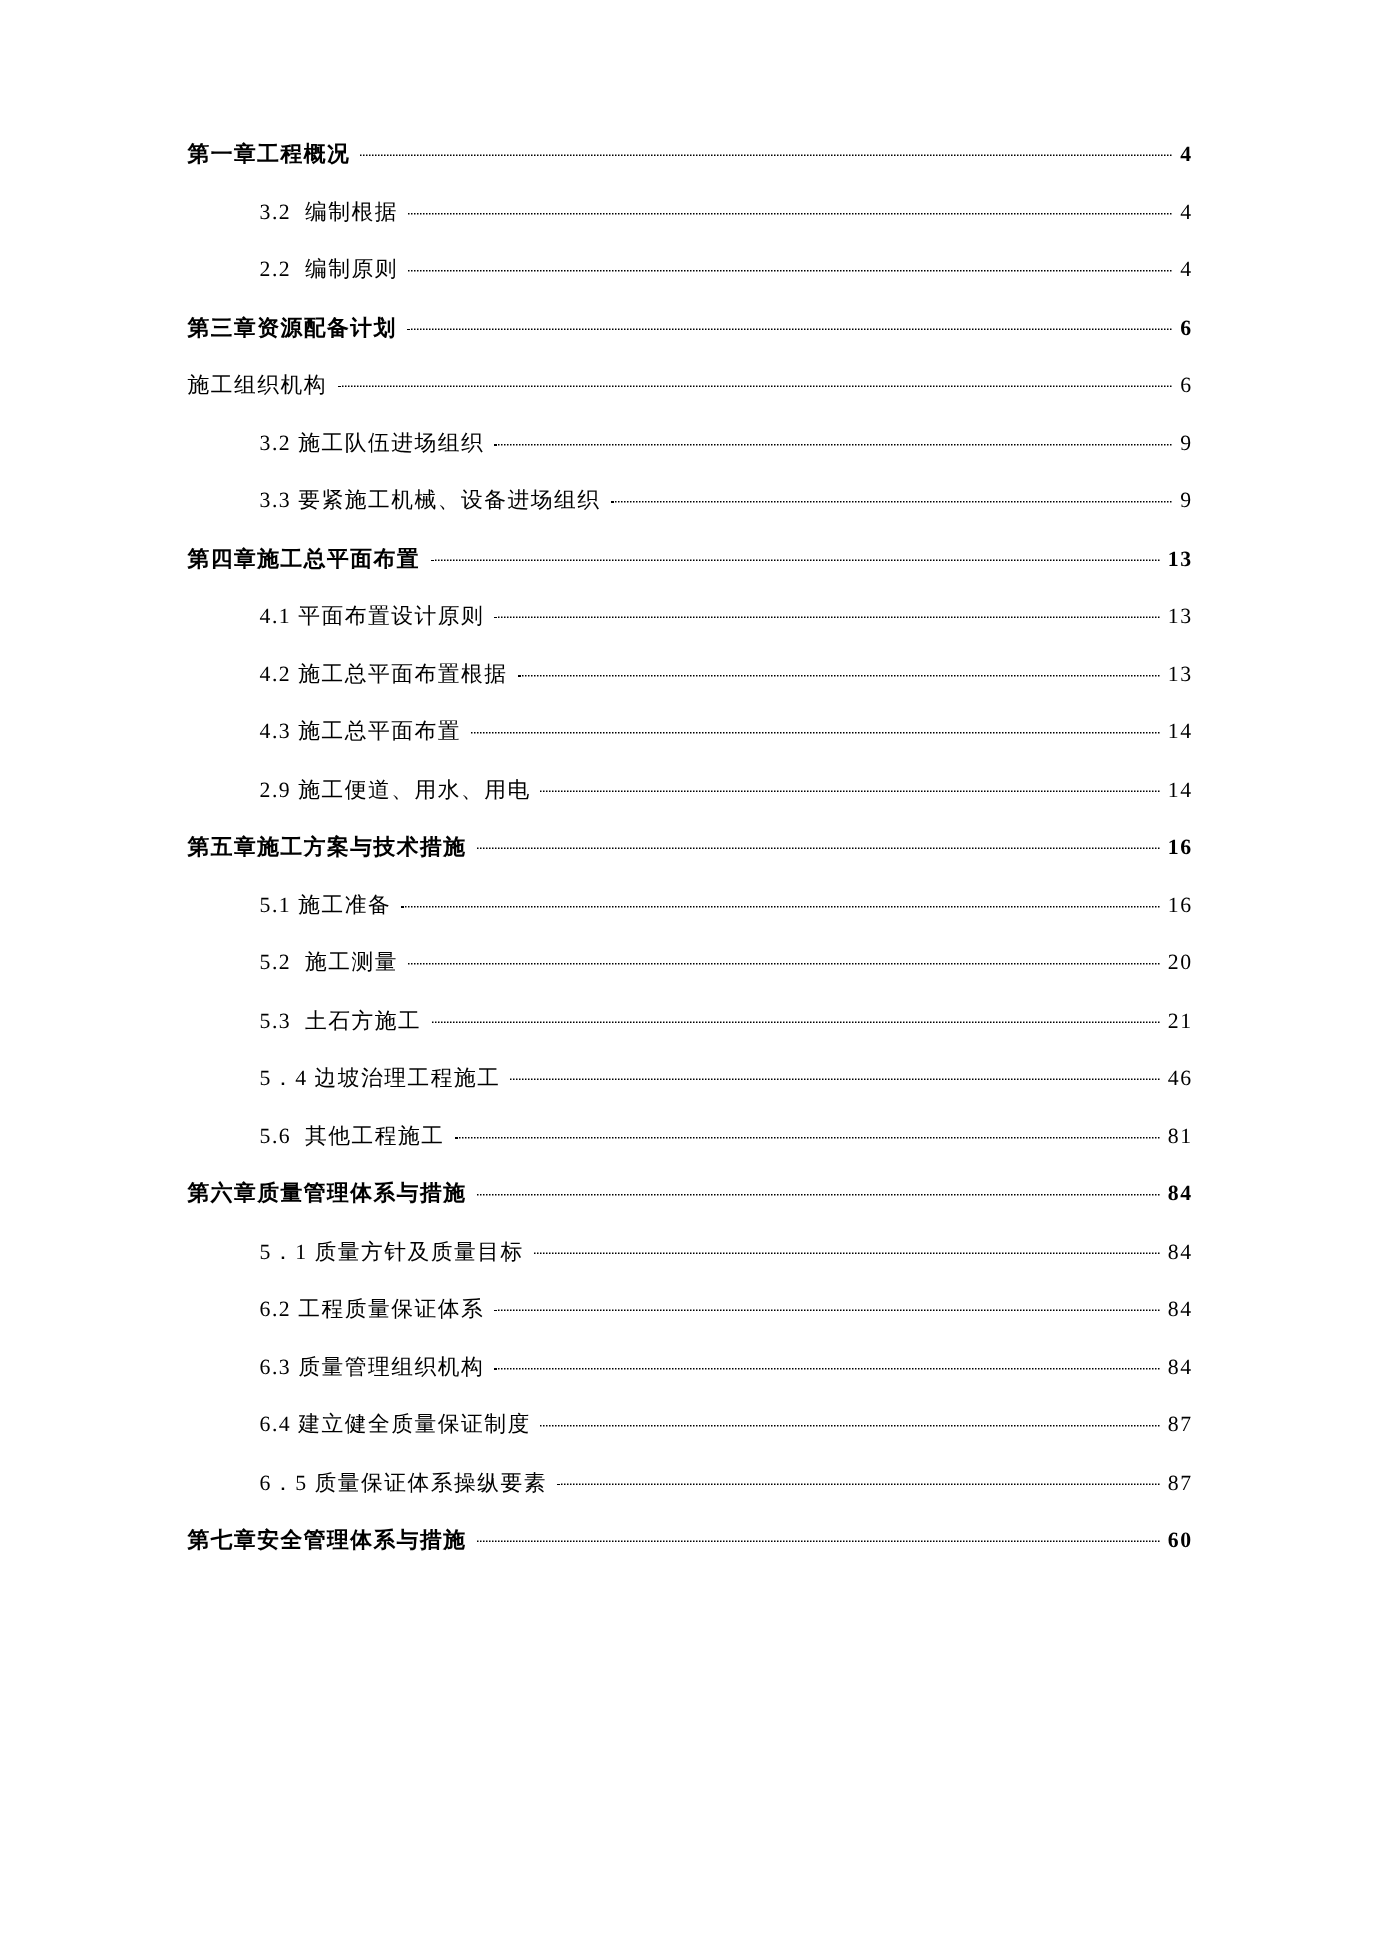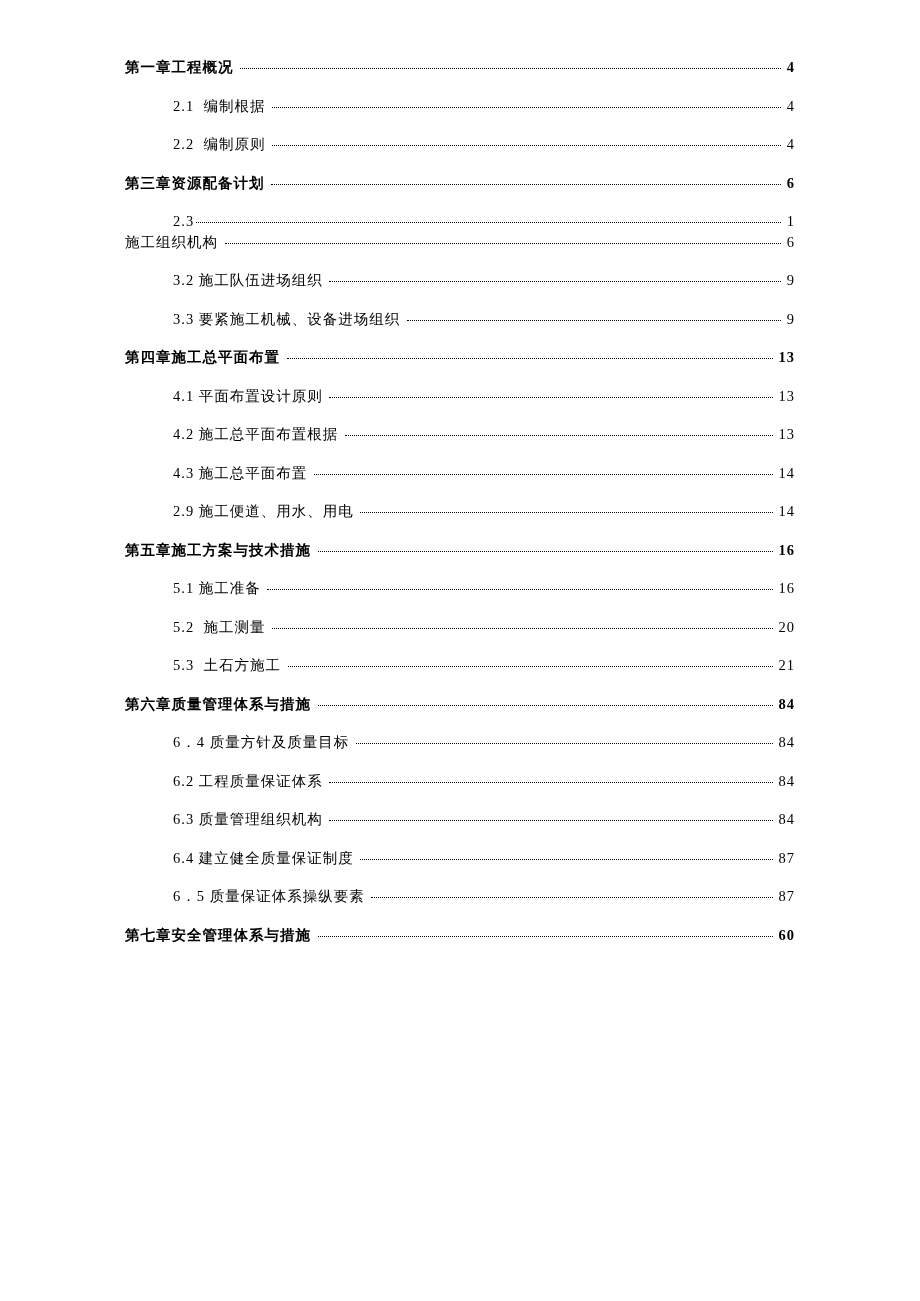--- a/index.html
+++ b/index.html
@@ -6,21 +6,21 @@
     margin: 0;
     padding: 0;
     background: #ffffff;
     font-family: "SimSun", "宋体", serif;
     color: #000;
   }
   .page {
     width: 920px;
     height: 1301px;
     box-sizing: border-box;
-    padding: 60px 125px 100px 125px;
+    padding: 96px 125px 100px 125px;
     position: relative;
   }
   .toc {
     font-size: 14.5px;
     line-height: 1;
   }
   .toc-entry {
     display: flex;
     align-items: baseline;
     white-space: nowrap;
@@ -56,38 +56,33 @@
 <body>
 
 <div class="page">
   <div class="toc" id="toc-container">
       <div class="toc-entry level-0 bold">
         <span class="toc-label">第一章工程概况 </span>
         <span class="toc-dots"></span>
         <span class="toc-page"> 4</span>
       </div>
       <div class="toc-entry level-1">
-        <span class="toc-label">2.1  编制根据 </span>
+        <span class="toc-label">3.2  编制根据 </span>
         <span class="toc-dots"></span>
         <span class="toc-page"> 4</span>
       </div>
       <div class="toc-entry level-1">
         <span class="toc-label">2.2  编制原则 </span>
         <span class="toc-dots"></span>
         <span class="toc-page"> 4</span>
       </div>
       <div class="toc-entry level-0 bold">
         <span class="toc-label">第三章资源配备计划 </span>
         <span class="toc-dots"></span>
         <span class="toc-page"> 6</span>
-      </div>
-      <div class="toc-entry level-1 tight">
-        <span class="toc-label">2.3</span>
-        <span class="toc-dots"></span>
-        <span class="toc-page"> 1</span>
       </div>
       <div class="toc-entry level-0">
         <span class="toc-label">施工组织机构 </span>
         <span class="toc-dots"></span>
         <span class="toc-page"> 6</span>
       </div>
       <div class="toc-entry level-1">
         <span class="toc-label">3.2 施工队伍进场组织 </span>
         <span class="toc-dots"></span>
         <span class="toc-page"> 9</span>
@@ -135,27 +130,37 @@
       <div class="toc-entry level-1">
         <span class="toc-label">5.2  施工测量 </span>
         <span class="toc-dots"></span>
         <span class="toc-page"> 20</span>
       </div>
       <div class="toc-entry level-1">
         <span class="toc-label">5.3  土石方施工 </span>
         <span class="toc-dots"></span>
         <span class="toc-page"> 21</span>
       </div>
+      <div class="toc-entry level-1">
+        <span class="toc-label">5．4 边坡治理工程施工 </span>
+        <span class="toc-dots"></span>
+        <span class="toc-page"> 46</span>
+      </div>
+      <div class="toc-entry level-1">
+        <span class="toc-label">5.6  其他工程施工 </span>
+        <span class="toc-dots"></span>
+        <span class="toc-page"> 81</span>
+      </div>
       <div class="toc-entry level-0 bold">
         <span class="toc-label">第六章质量管理体系与措施 </span>
         <span class="toc-dots"></span>
         <span class="toc-page"> 84</span>
       </div>
       <div class="toc-entry level-1">
-        <span class="toc-label">6．4 质量方针及质量目标 </span>
+        <span class="toc-label">5．1 质量方针及质量目标 </span>
         <span class="toc-dots"></span>
         <span class="toc-page"> 84</span>
       </div>
       <div class="toc-entry level-1">
         <span class="toc-label">6.2 工程质量保证体系 </span>
         <span class="toc-dots"></span>
         <span class="toc-page"> 84</span>
       </div>
       <div class="toc-entry level-1">
         <span class="toc-label">6.3 质量管理组织机构 </span>

